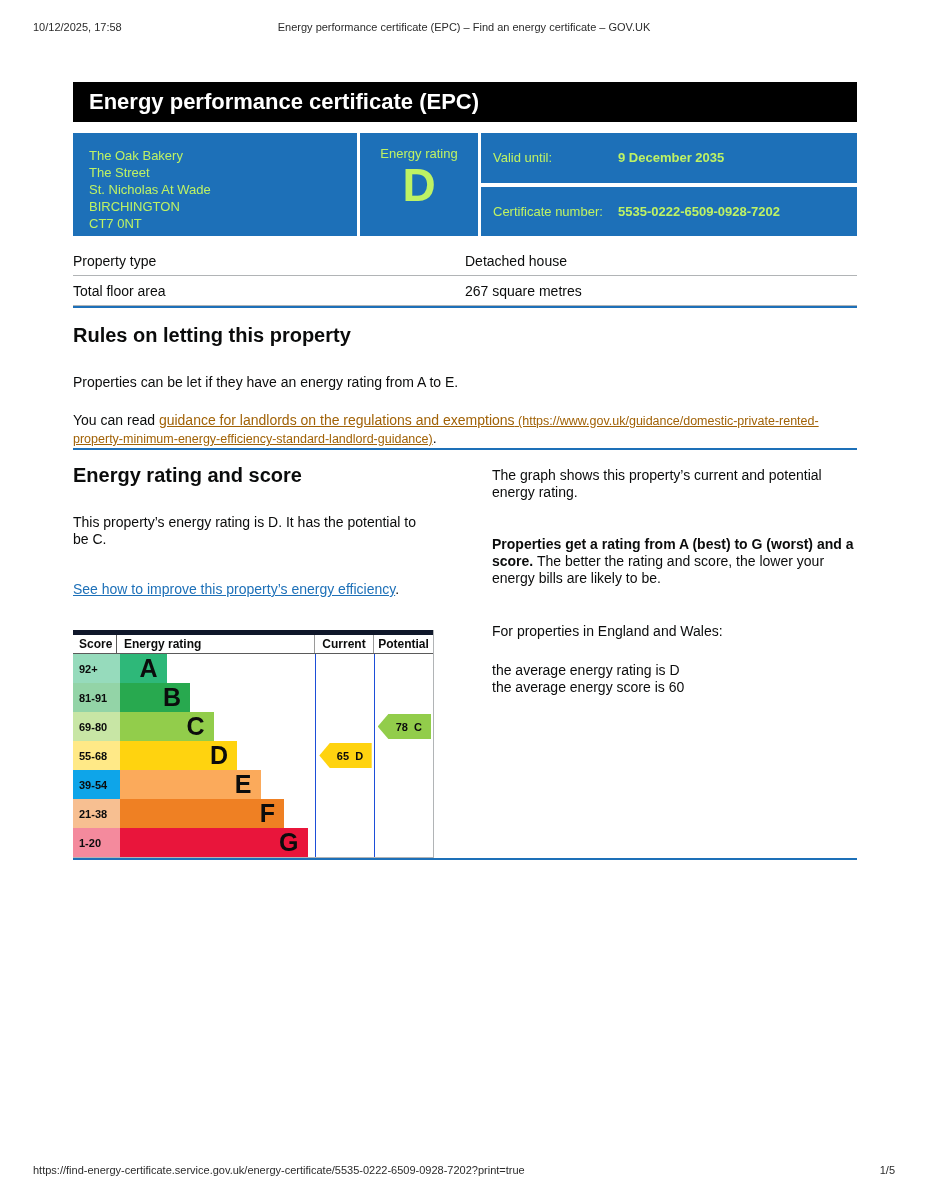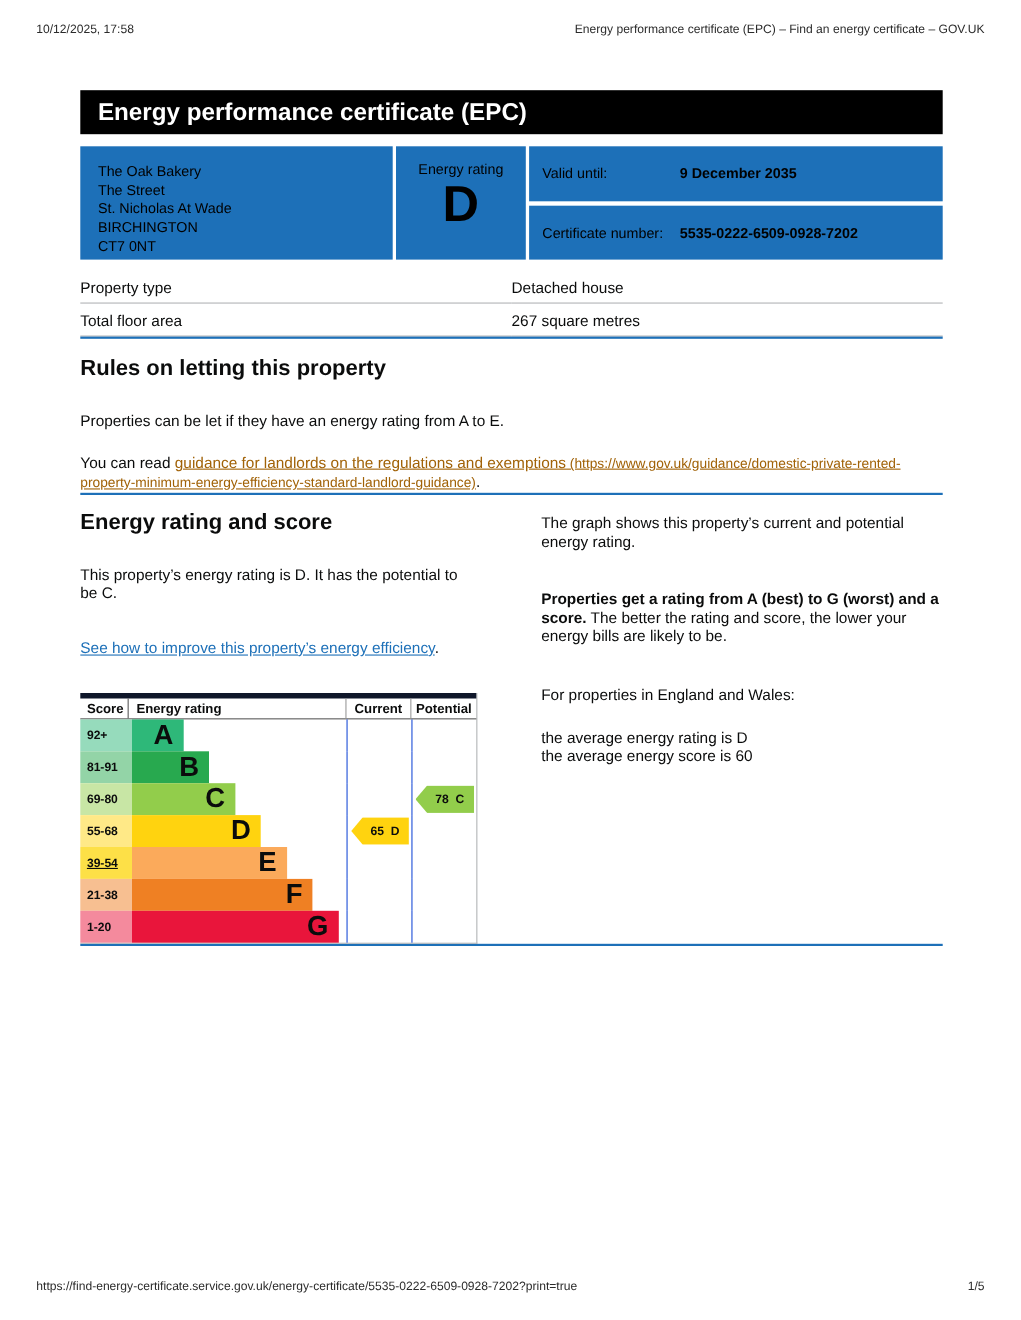--- a/index.html
+++ b/index.html
@@ -4,34 +4,34 @@
 <style>
   html,body{margin:0;padding:0;}
   body{
     width:928px;height:1200px;position:relative;background:#ffffff;
     font-family:"Liberation Sans", sans-serif;color:#0b0c0c;overflow:hidden;
   }
   
   .chrome{position:absolute;left:33px;right:33px;font-size:11px;color:#2b2b2b;}
   .chrome.top{top:21px;}
   .chrome.bottom{top:1164px;}
-  .chrome .center{position:absolute;left:0;right:0;text-align:right;}
+  .chrome .center{position:absolute;left:0;right:0;text-align:center;}
   .chrome .left{position:absolute;left:0;}
   .chrome .right{position:absolute;right:0;}
 
   .content{position:absolute;top:82px;left:73px;width:784px;}
 
   
   .banner{background:#000;color:#fff;height:40px;display:flex;align-items:center;
           padding-left:16px;box-sizing:border-box;}
   .banner h1{margin:0;font-size:22px;font-weight:bold;}
 
   
   .summary{display:flex;gap:3px;margin-top:11px;height:103px;}
-  .blue{background:#1d70b8;color:#000000;}
+  .blue{background:#1d70b8;color:#bef264;}
   .sum-address{width:284px;padding:14px 16px;box-sizing:border-box;font-size:13px;line-height:17px;}
   .sum-rating{width:118px;text-align:center;padding-top:13px;box-sizing:border-box;font-size:13px;}
   .sum-rating .letter{font-size:46px;font-weight:bold;line-height:46px;margin-top:1px;}
   .sum-right{flex:1;display:flex;flex-direction:column;gap:4px;}
   .sum-row{flex:1;display:flex;align-items:center;padding-left:12px;font-size:13px;}
   .sum-row .lbl{width:125px;}
   .sum-row .val{font-weight:bold;}
 
   
   table.props{width:100%;border-collapse:collapse;margin-top:10px;font-size:14px;}
@@ -189,21 +189,21 @@
               <div class="epc-score" style="background: rgb(255, 233, 135);">55-68</div>
               <div class="epc-bar-cell">
                 <div class="epc-bar" style="background: rgb(255, 211, 15); width: 117.5px;">D</div>
               </div>
               <div class="epc-cell">
                 <div class="epc-arrow" style="background: rgb(255, 211, 15);">65&nbsp;&nbsp;D</div>
               </div>
               <div class="epc-cell pot"></div>
             </div>
             <div class="epc-row">
-              <div class="epc-score" style="background: #fde047; text-decoration: underline;">39-54</div>
+              <div class="epc-score" style="background: #0ea5e9;">39-54</div>
               <div class="epc-bar-cell">
                 <div class="epc-bar" style="background: rgb(251, 170, 91); width: 141px;">E</div>
               </div>
               <div class="epc-cell"></div>
               <div class="epc-cell pot"></div>
             </div>
             <div class="epc-row">
               <div class="epc-score" style="background: rgb(247, 191, 145);">21-38</div>
               <div class="epc-bar-cell">
                 <div class="epc-bar" style="background: rgb(239, 128, 35); width: 164.5px;">F</div>

